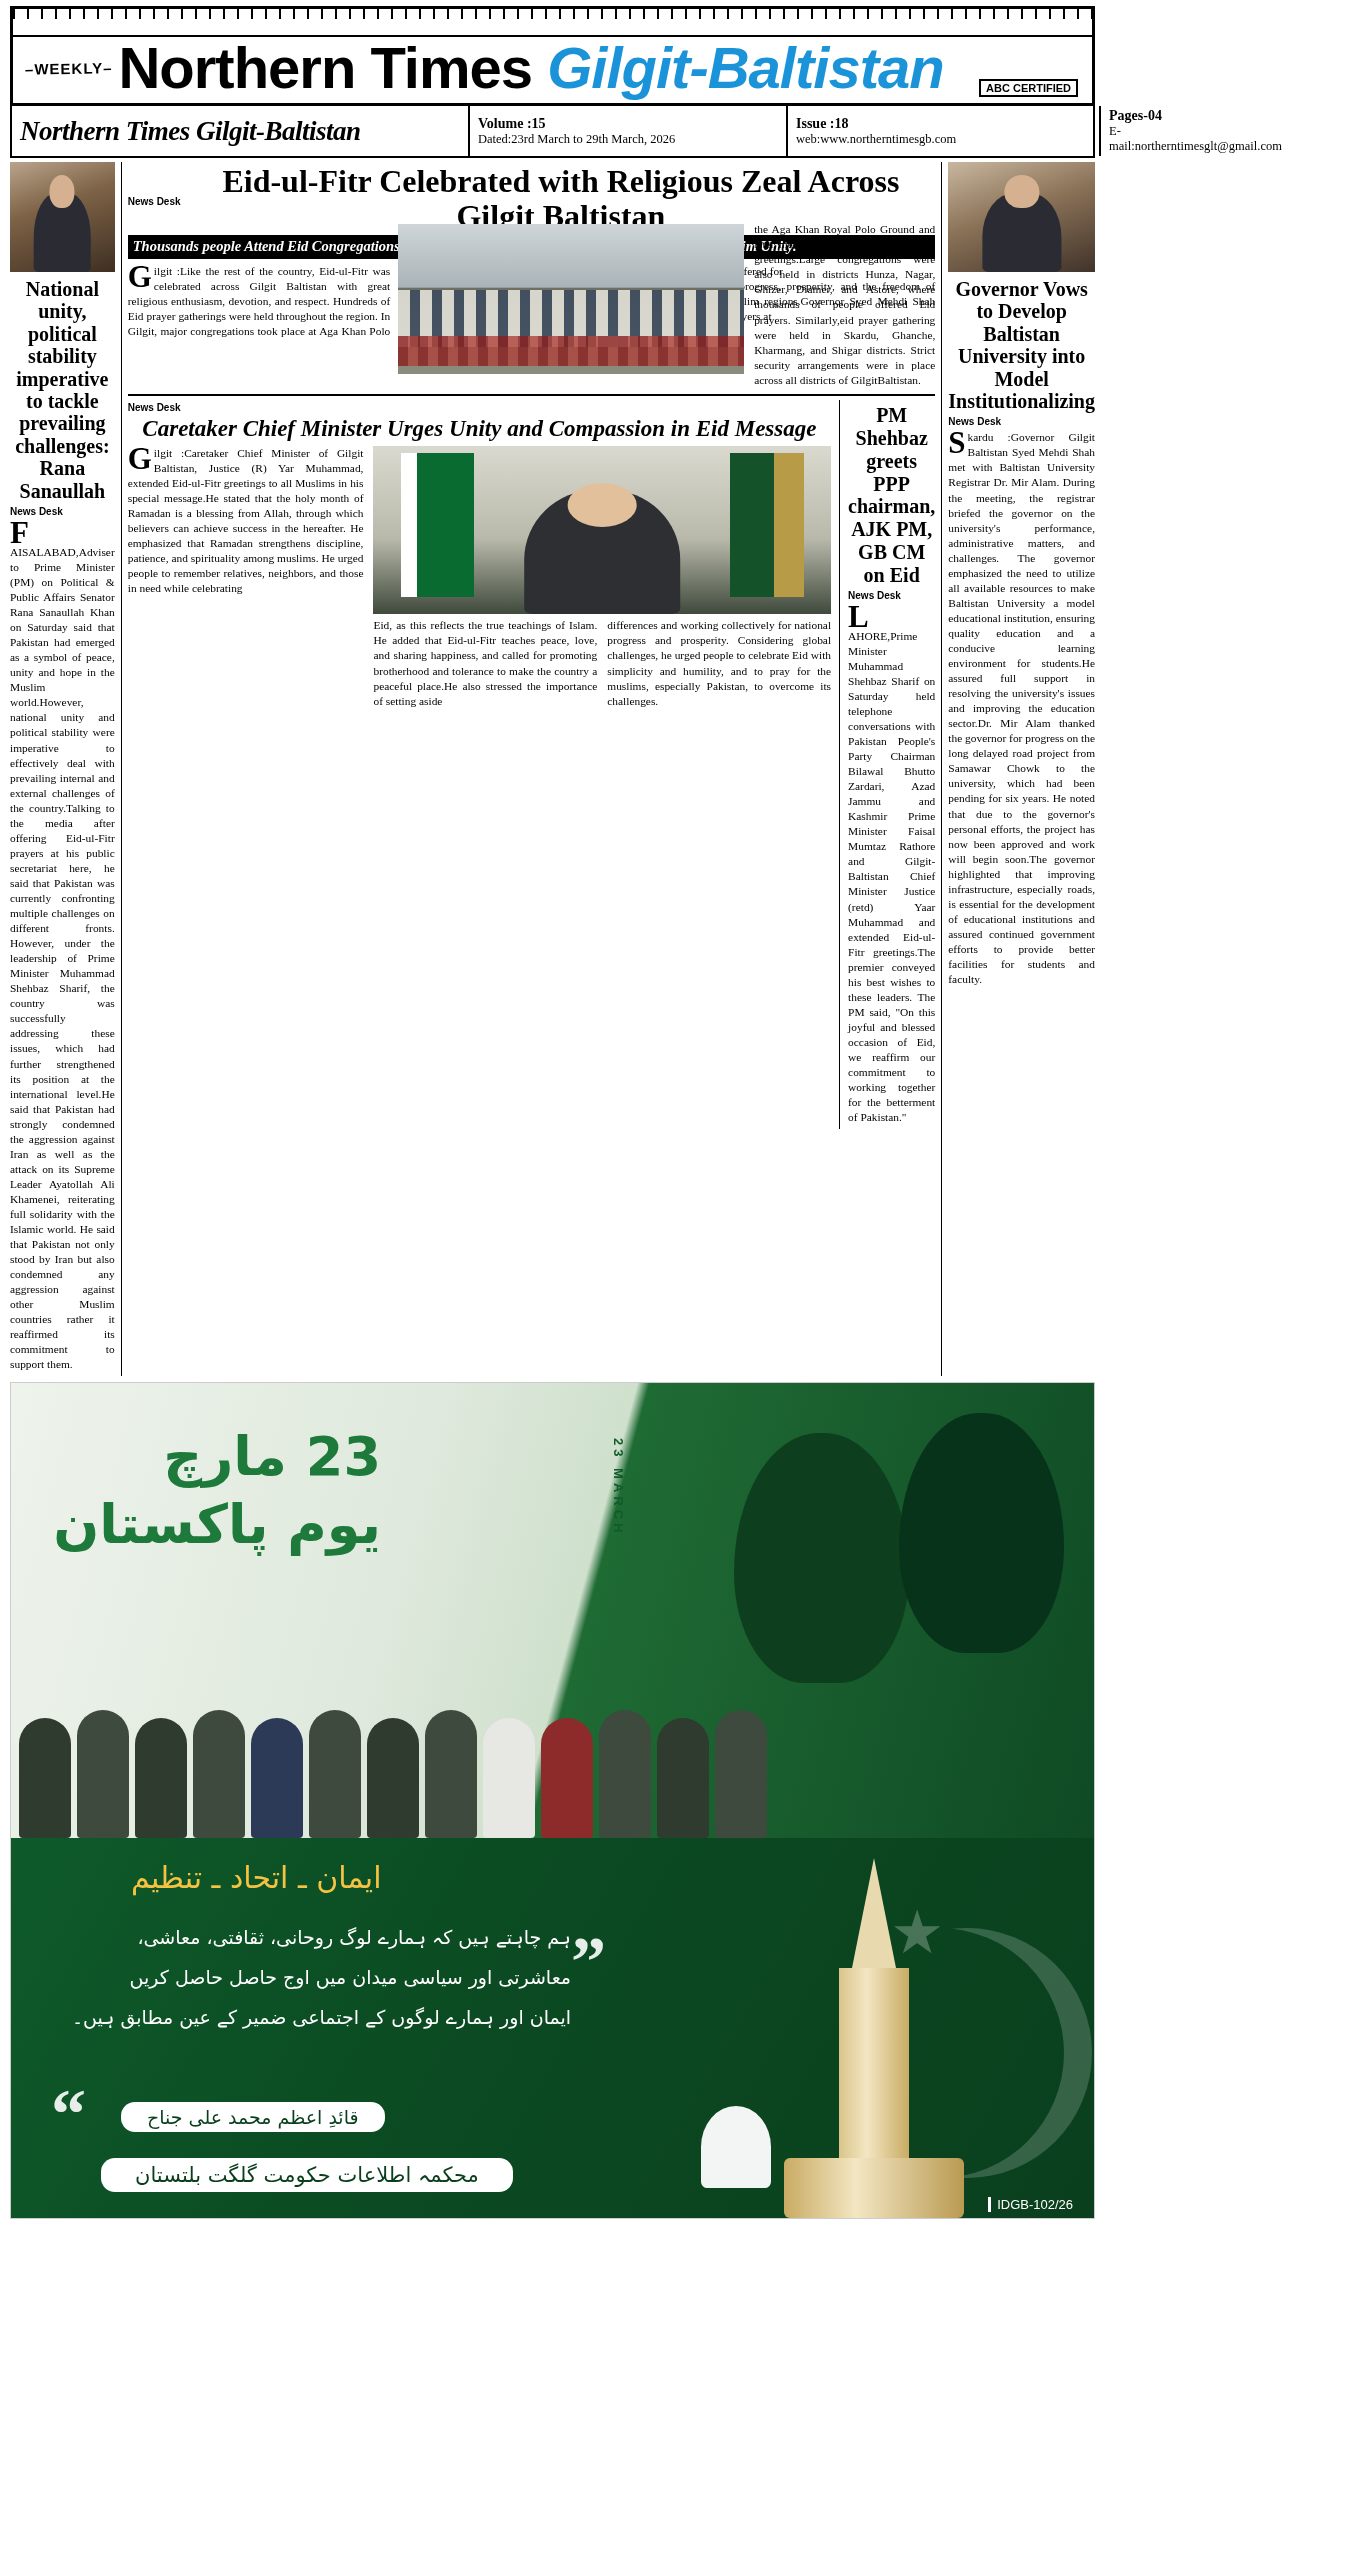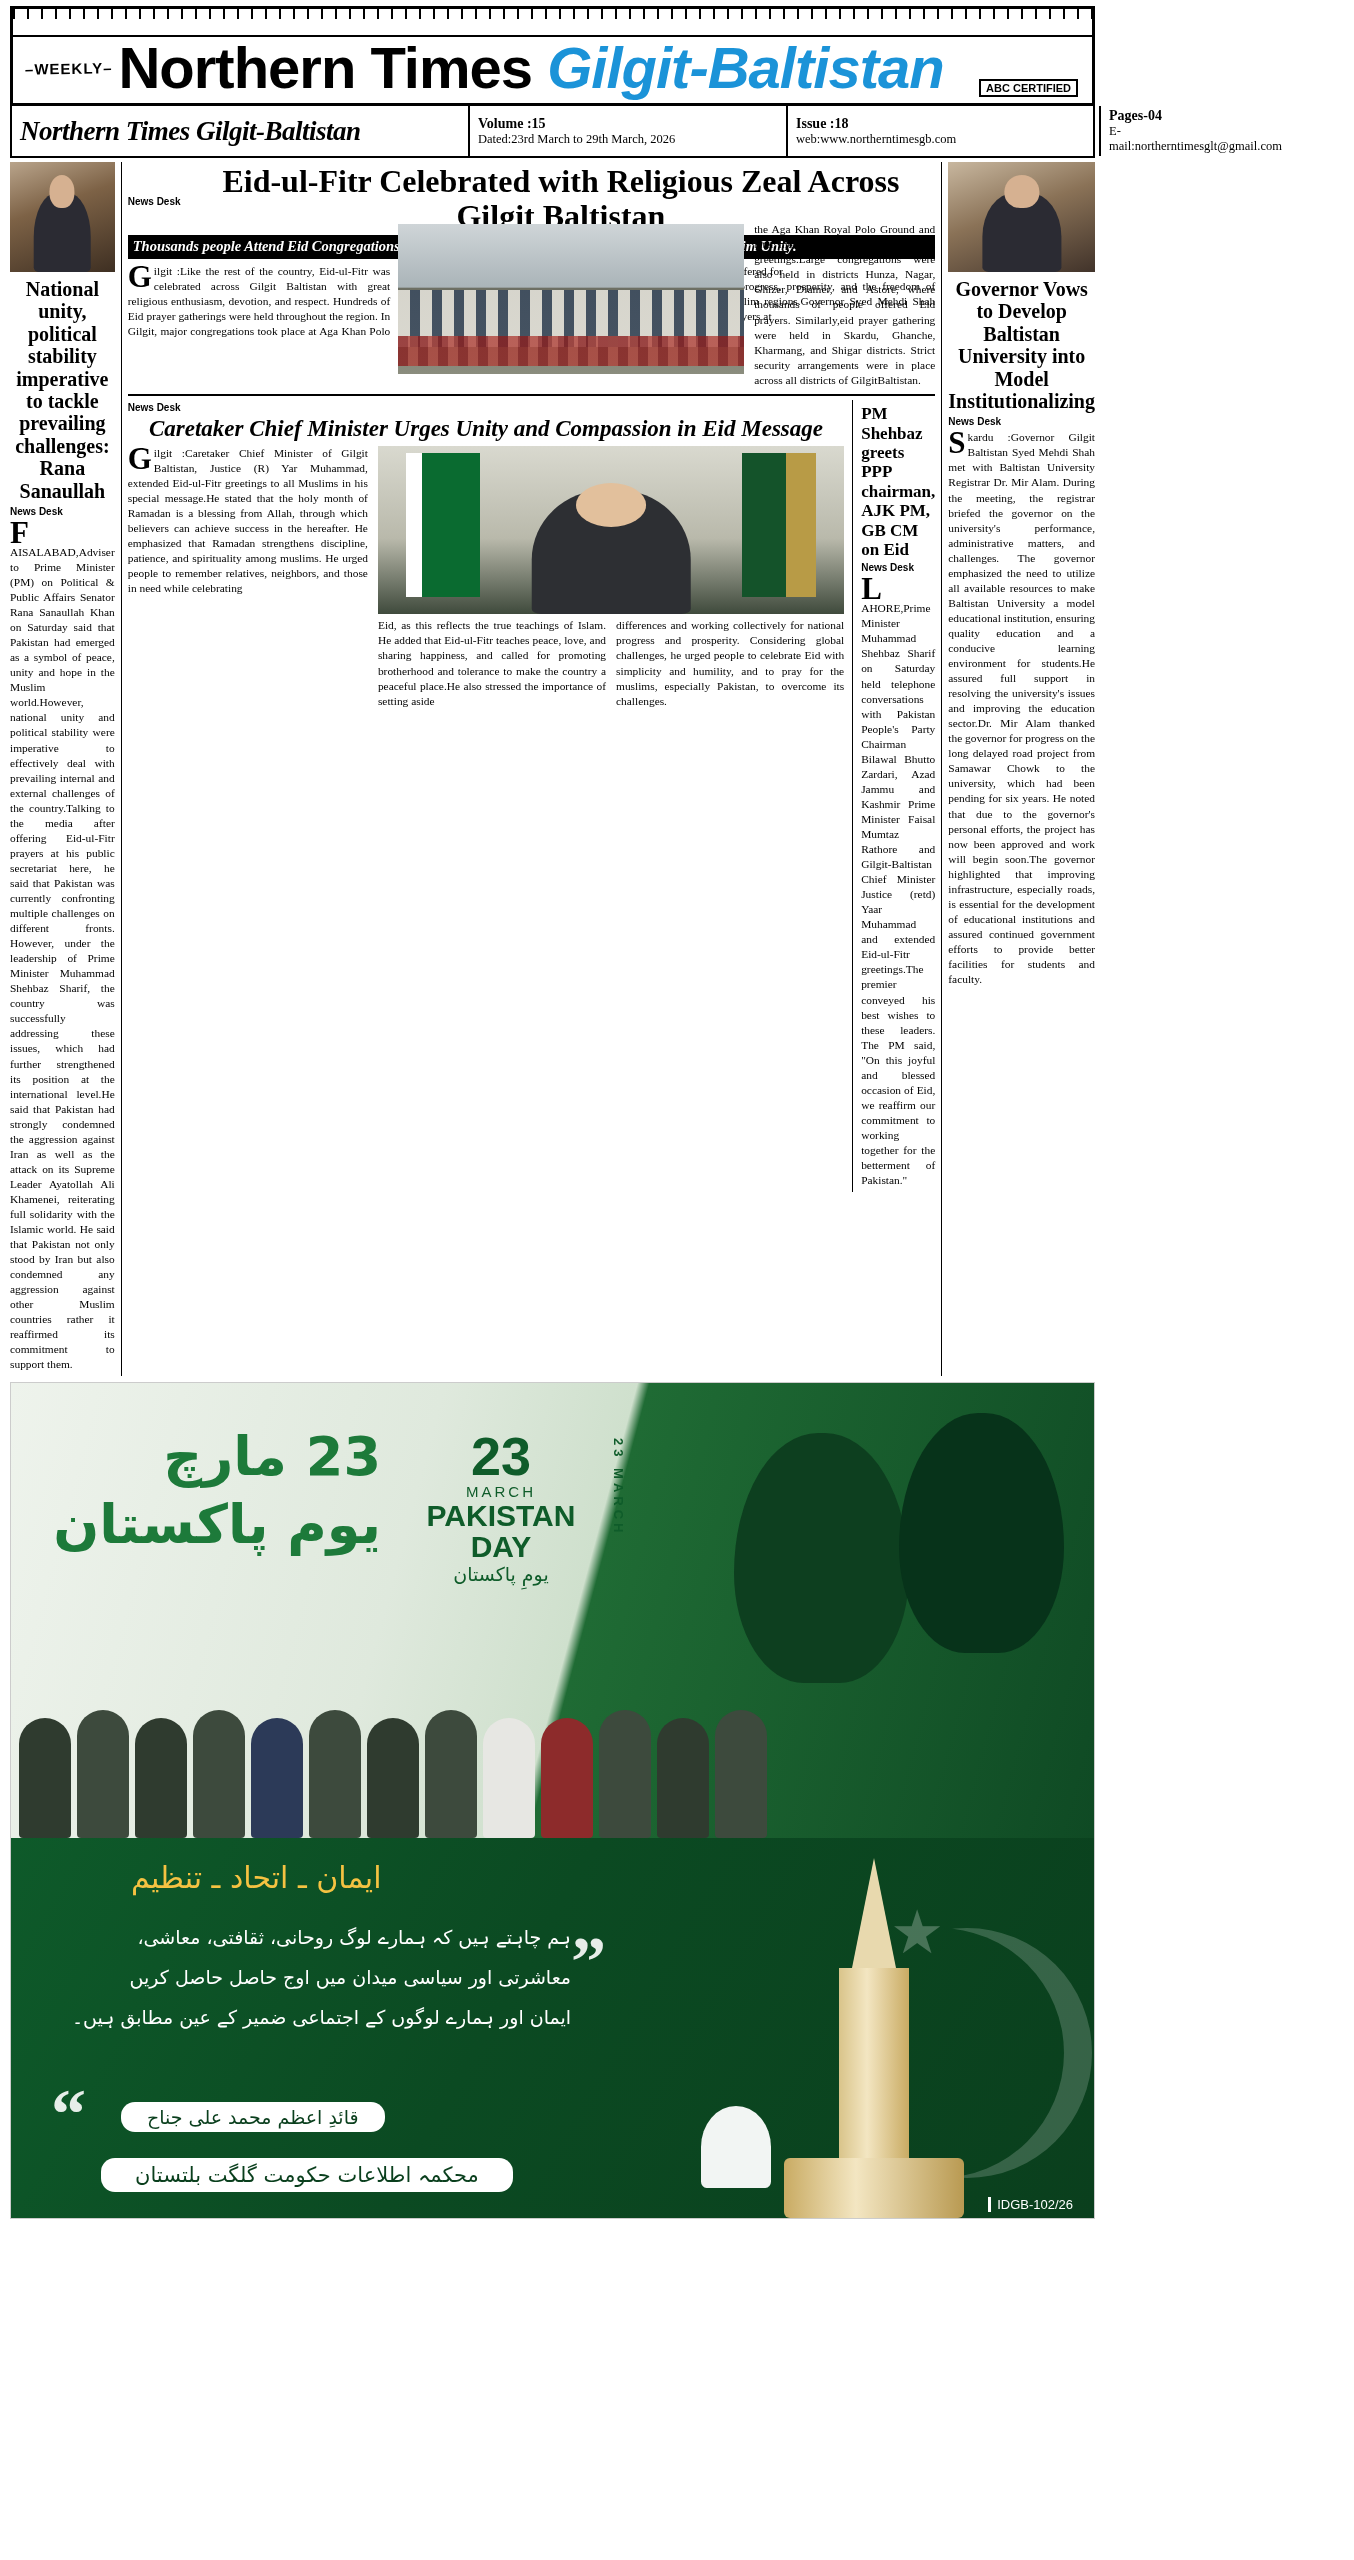--- a/index.html
+++ b/index.html
@@ -79,21 +79,21 @@
      position:relative;overflow:hidden;}
   .cm-photo .flagL{position:absolute;left:6%;top:4%;width:16%;height:86%;
      background:linear-gradient(90deg,#fff 0 22%,#0a6b30 22% 100%);}
   .cm-photo .flagR{position:absolute;right:6%;top:4%;width:16%;height:86%;
      background:linear-gradient(90deg,#14532a 0 60%,#b89b46 60% 100%);}
   .cm-photo .person{position:absolute;left:50%;bottom:0;width:34%;height:74%;transform:translateX(-50%);
      background:#2d2f33;border-radius:46% 46% 6% 6%/56% 56% 4% 4%;}
   .cm-photo .face{position:absolute;left:50%;top:22%;width:15%;height:26%;transform:translateX(-50%);
      background:#e2c09c;border-radius:50%;}
 
-  .pm-head{font-family:"Liberation Serif",serif;font-weight:bold;font-size:17px;
+  .pm-head{font-family:"Liberation Serif",serif;font-weight:bold;font-size:20px;text-align:center;
      line-height:1.14;margin:4px 0 3px;}
 
   
   .advert{margin:6px 10px 10px 10px;border:1px solid #ccc;position:relative;overflow:hidden;}
   .ad-top{height:455px;position:relative;background:linear-gradient(105deg,#eef3ec 0%,#dfe9dd 36%,#cfe0cd 52%,#1f6b34 53%,#0f4a24 100%);}
   .ad-urdu{position:absolute;left:40px;top:40px;width:330px;color:#1d7a3a;
      font-size:54px;font-weight:bold;text-align:right;direction:rtl;line-height:1.25;
      font-family:"DejaVu Sans",sans-serif;}
   .ad-badge{position:absolute;left:395px;top:48px;width:190px;text-align:center;color:#0f5c2a;}
   .ad-badge .big{font-size:54px;font-weight:bold;line-height:.95;font-family:"Liberation Sans",sans-serif;}
@@ -260,27 +260,20 @@
       </div>
     </div>
   </div>
 
   <div class="advert">
     <div class="ad-top">
       <div class="ad-urdu">
         <div>23 مارچ</div>
         <div>یوم پاکستان</div>
       </div>
-      <div class="ad-badge">
-        <div class="big">23</div>
-        <div class="mar">MARCH</div>
-        <div class="pk">PAKISTAN</div>
-        <div class="pk">DAY</div>
-        <div class="ur">یومِ پاکستان</div>
-      </div>
       <div class="ad-march">23 MARCH</div>
       <div class="portraits">
         <div class="p pA"></div>
         <div class="p pB"></div>
       </div>
       <div class="people-row">
         <div class="person-sil"></div>
         <div class="person-sil alt"></div>
         <div class="person-sil"></div>
         <div class="person-sil alt"></div>

